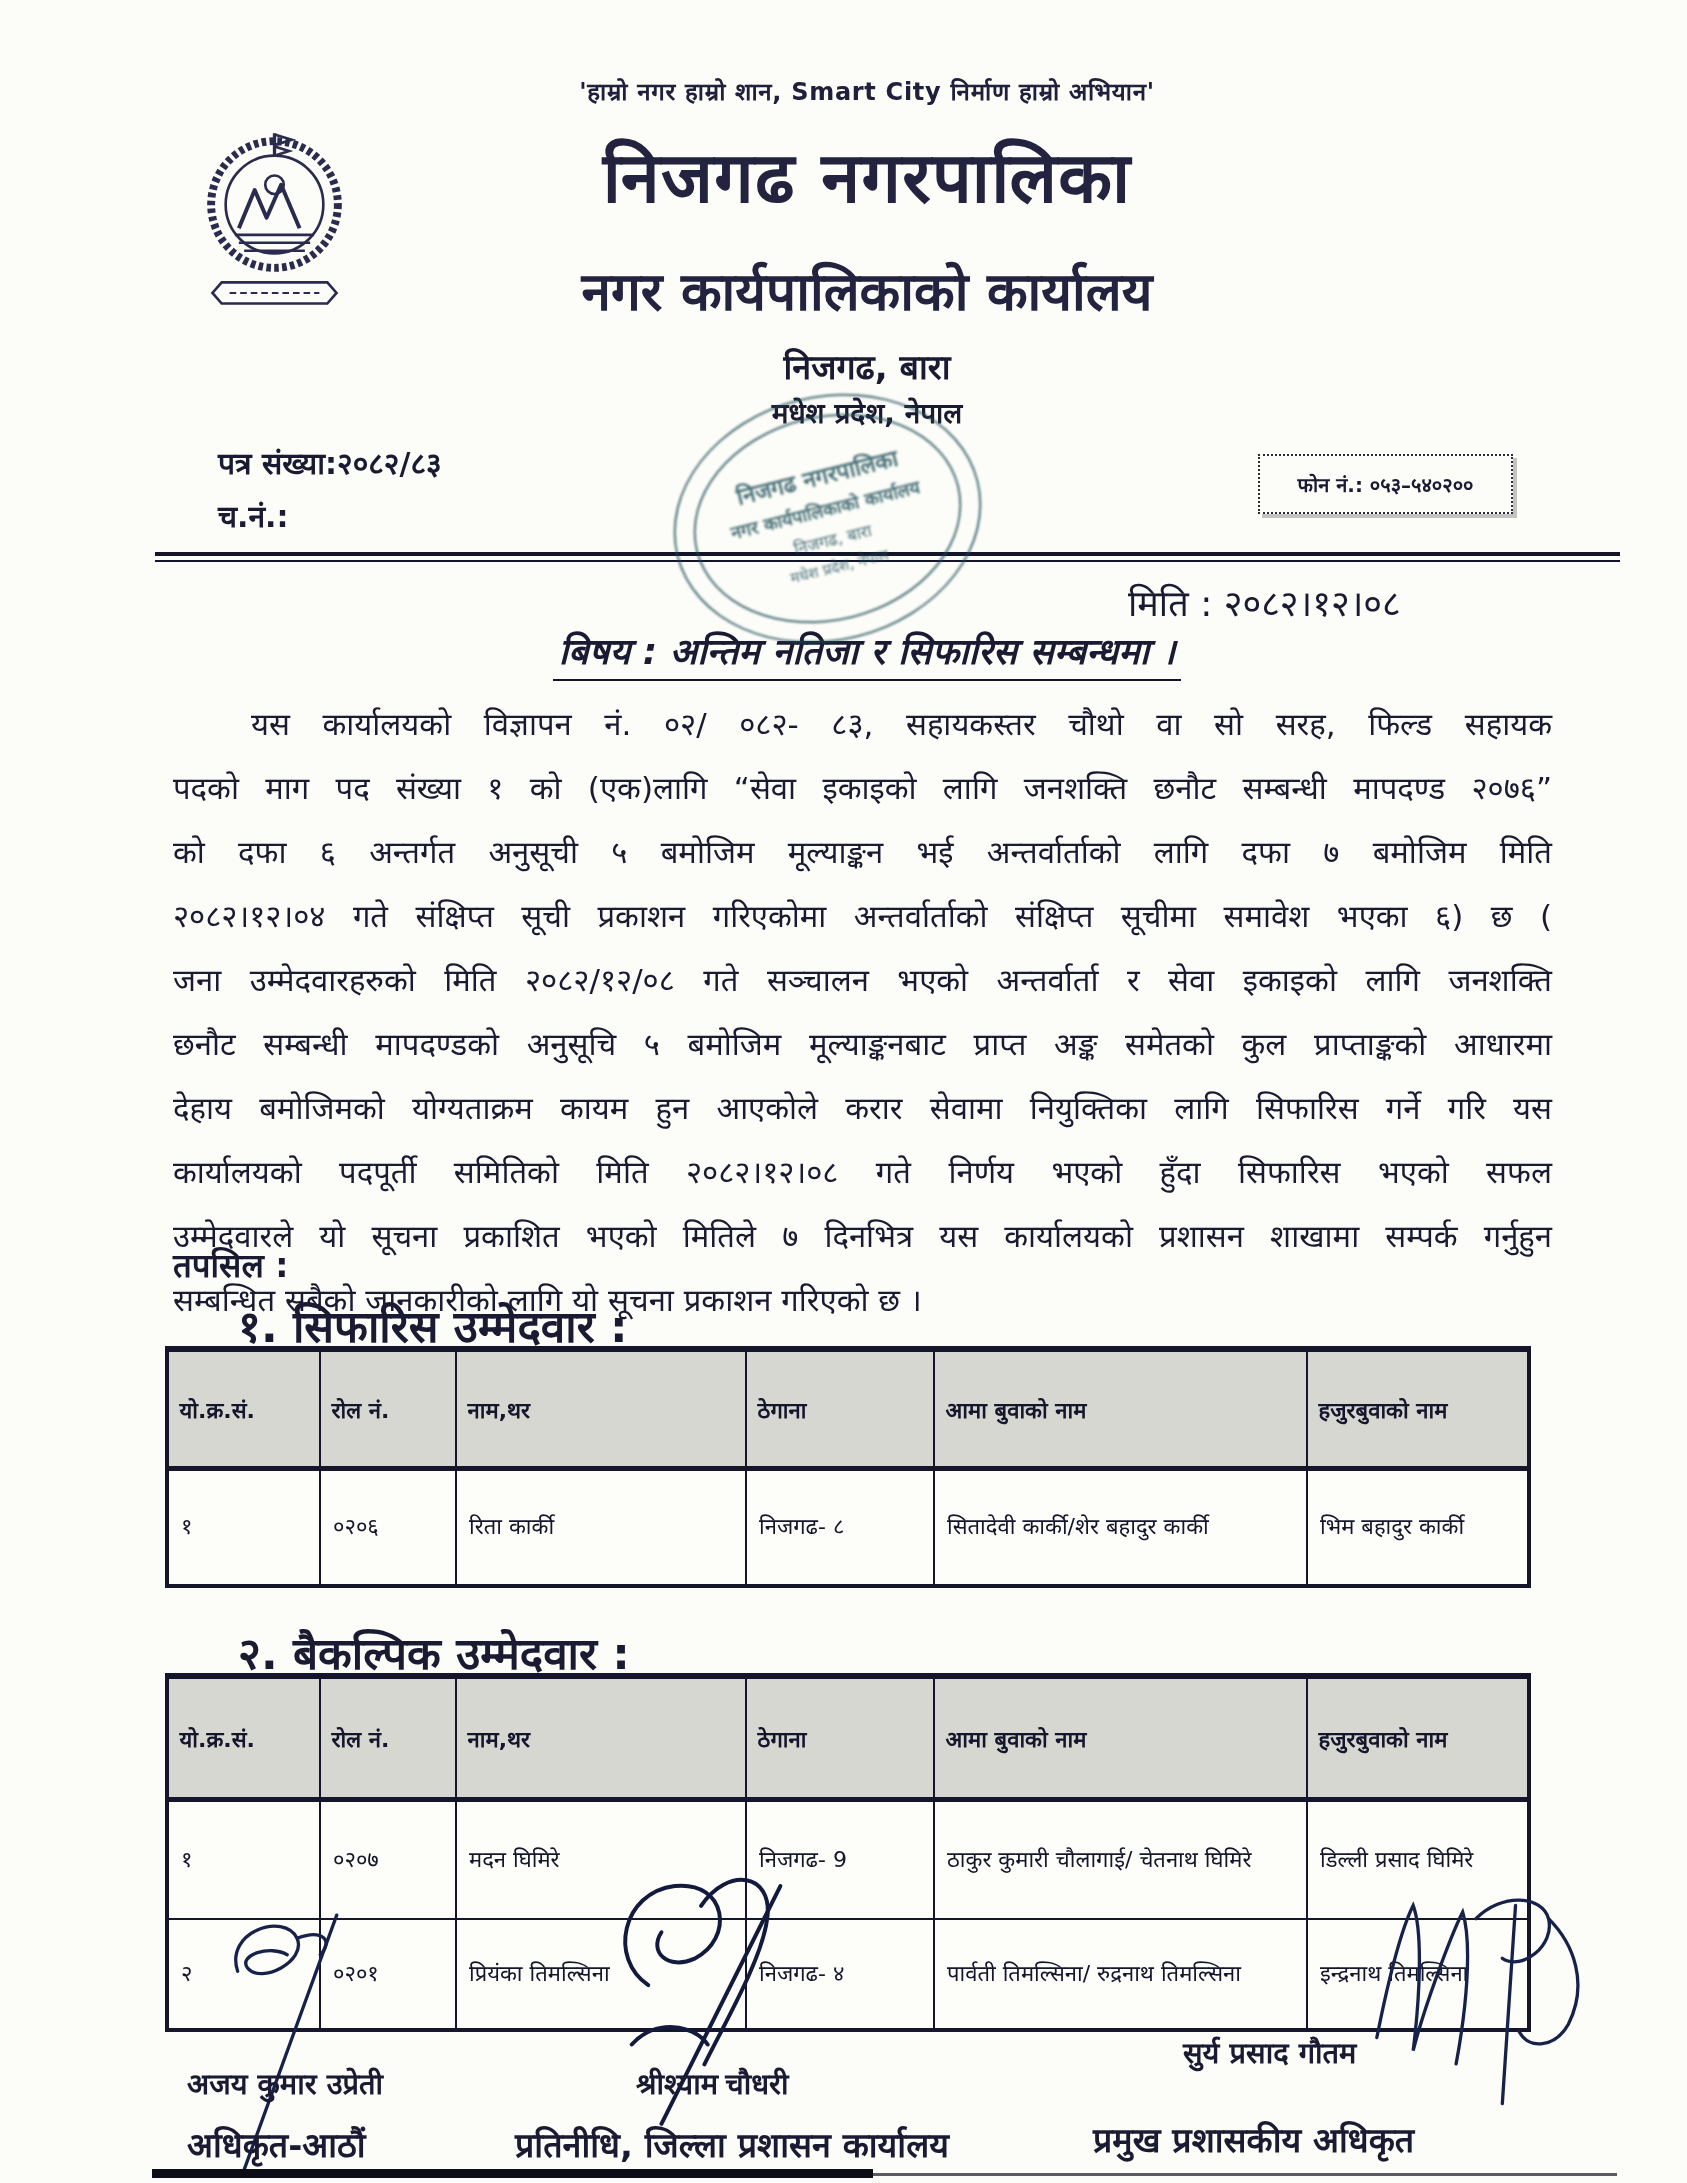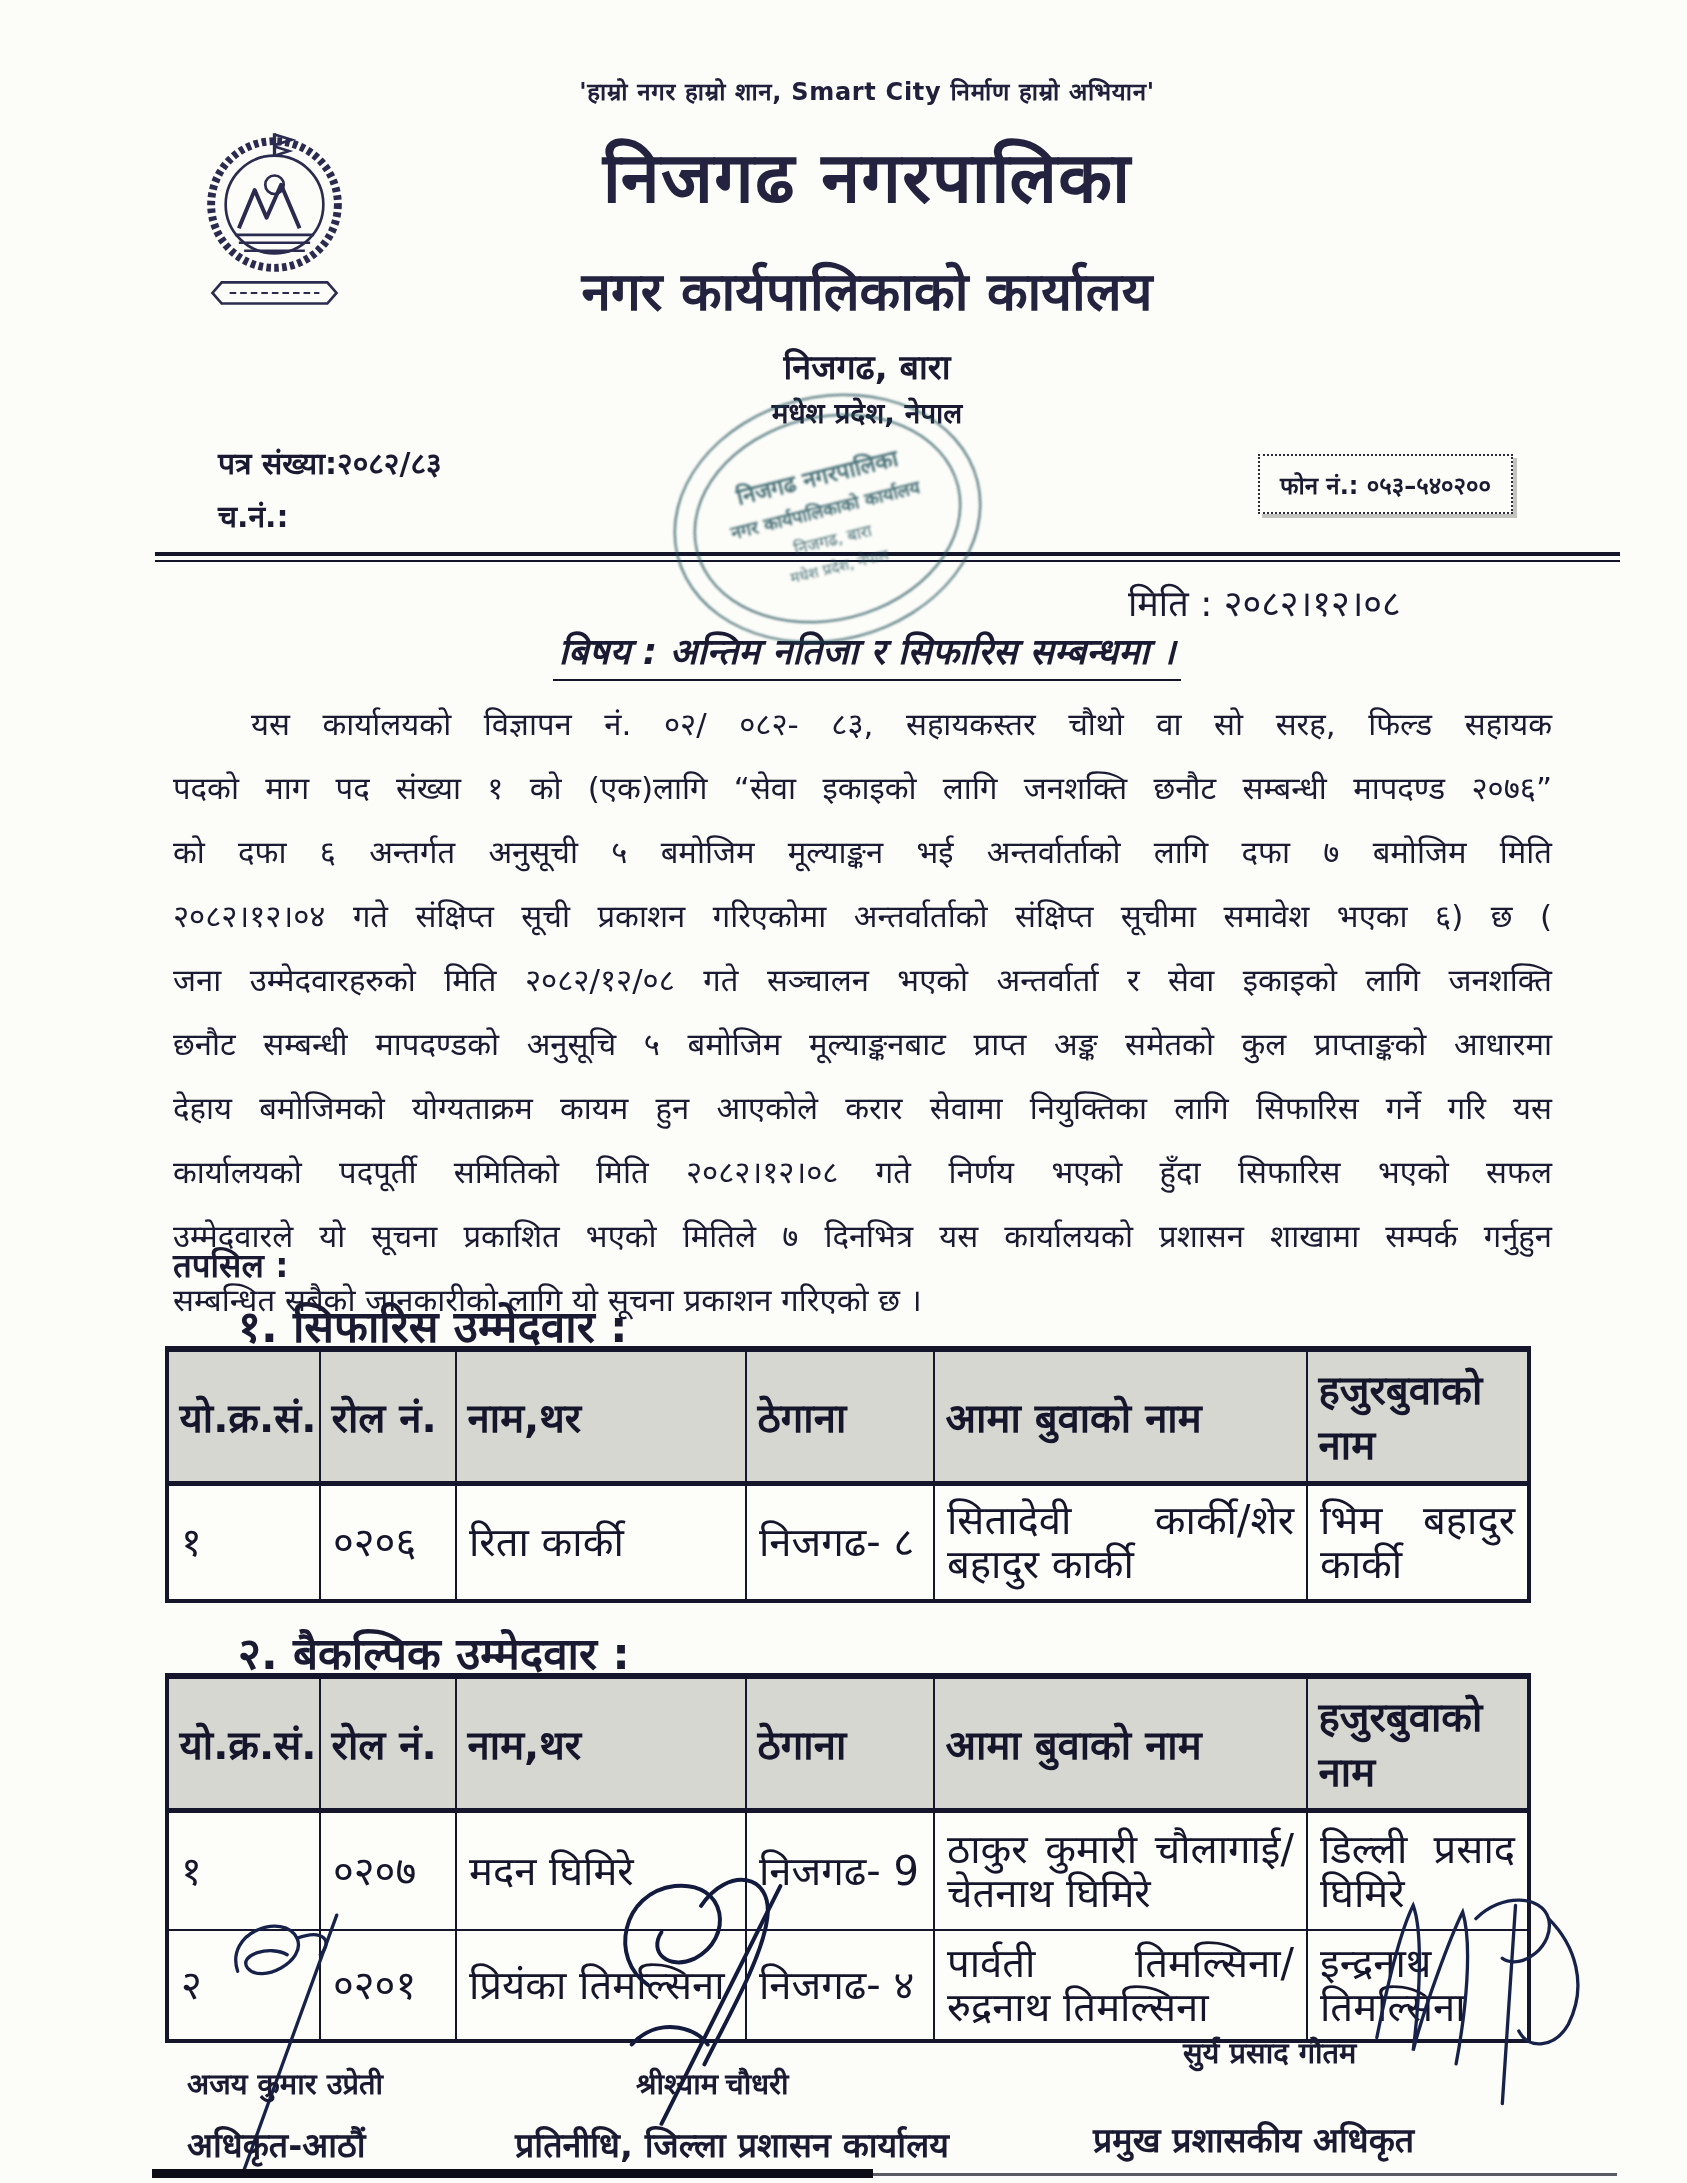--- a/index.html
+++ b/index.html
@@ -14,37 +14,37 @@
   .slogan{top:74px;font-size:24px;font-weight:bold;letter-spacing:0.7px;color:#20203c;}
   .title{top:127px;font-size:70px;font-weight:bold;letter-spacing:1.3px;color:#23233f;}
   .office{top:253px;font-size:53px;font-weight:bold;color:#23233f;}
   .place{top:343px;font-size:34px;font-weight:bold;}
   .province{top:393px;font-size:28px;font-weight:bold;}
   .letter-no{left:218px;top:442px;font-size:30px;font-weight:bold;}
   .ch-no{left:218px;top:495px;font-size:30px;font-weight:bold;}
   .phone-box{
     left:1258px;top:454px;width:251px;height:56px;
     border:2px dotted #2a2a3a;display:flex;align-items:center;justify-content:center;
-    font-size:24px;font-weight:bold;box-shadow:4px 4px 0 rgba(90,90,90,.35);
+    font-size:20px;font-weight:bold;box-shadow:4px 4px 0 rgba(90,90,90,.35);
   }
   .rule{left:155px;top:552px;width:1465px;height:4px;border-top:4px solid #14142a;border-bottom:2px solid #14142a;}
   .date-line{left:1128px;top:578px;font-size:36px;}
   .subject-wrap{top:626px;font-style:italic;}
   .subject{display:inline-block;font-size:36px;font-weight:bold;border-bottom:2.6px solid #14142a;padding:0 5.3px 4px;}
   .body-block{left:173px;top:692px;width:1379px;font-size:31px;line-height:64px;}
   .bline{text-align:justify;text-align-last:justify;white-space:normal;}
   .bline.first{text-indent:78px;}
   .bline.last{text-align-last:left;}
   .tapasil{left:173px;top:1242px;font-size:33px;font-weight:bold;}
   .sec-head{font-size:44px;font-weight:bold;left:238px;}
   .sec1-head{top:1295px;}
   .sec2-head{top:1622px;}
   table.doc{
     border-collapse:collapse;table-layout:fixed;width:1362px;
-    font-size:40px;color:#15152b;background:#fdfdfa;
+    font-size:22px;color:#15152b;background:#fdfdfa;
   }
   table.doc td,table.doc th{border:2px solid #15152b;overflow:hidden;vertical-align:middle;}
   table.doc{border:4px solid #15152b;border-top:6.6px solid #15152b;}
   table.doc th{
     background:#d6d7d1;font-weight:bold;text-align:left;
     padding:9.3px 10.6px;border-bottom:5.3px solid #15152b;
   }
   table.doc td{padding:6.6px 12px;line-height:44px;}
   .t1{left:165px;top:1346px;}
   .t2{left:165px;top:1673px;}

